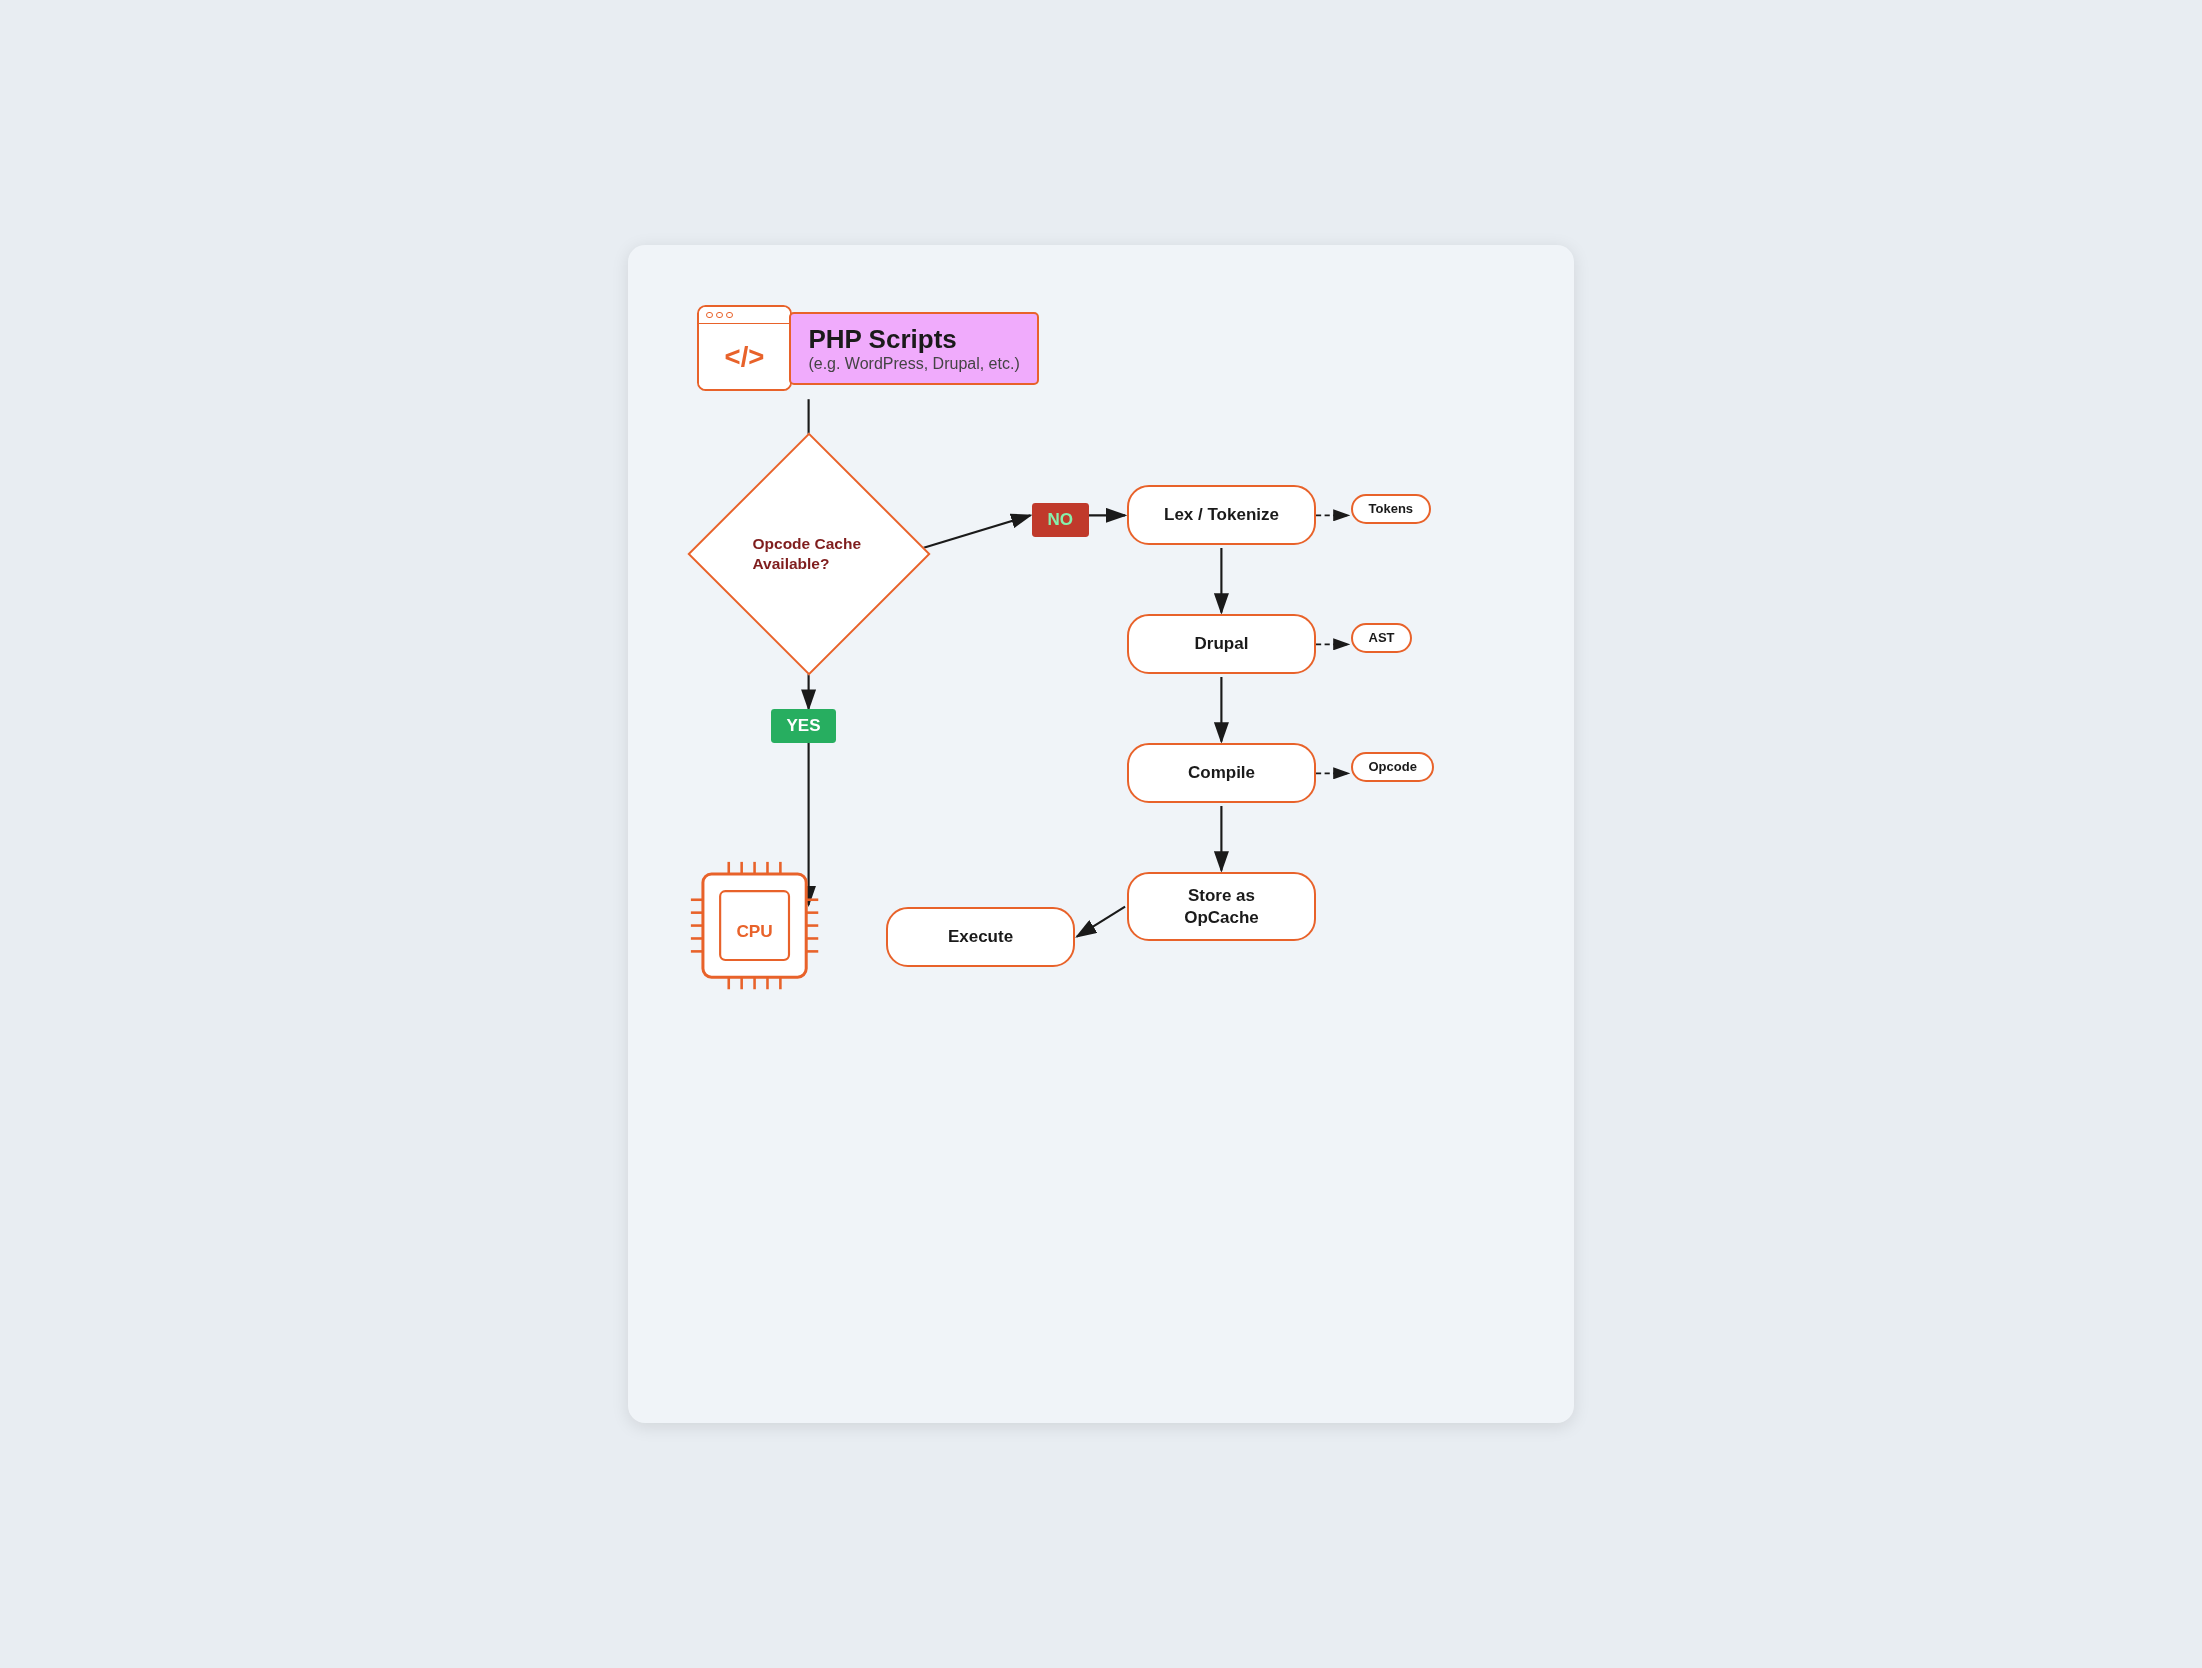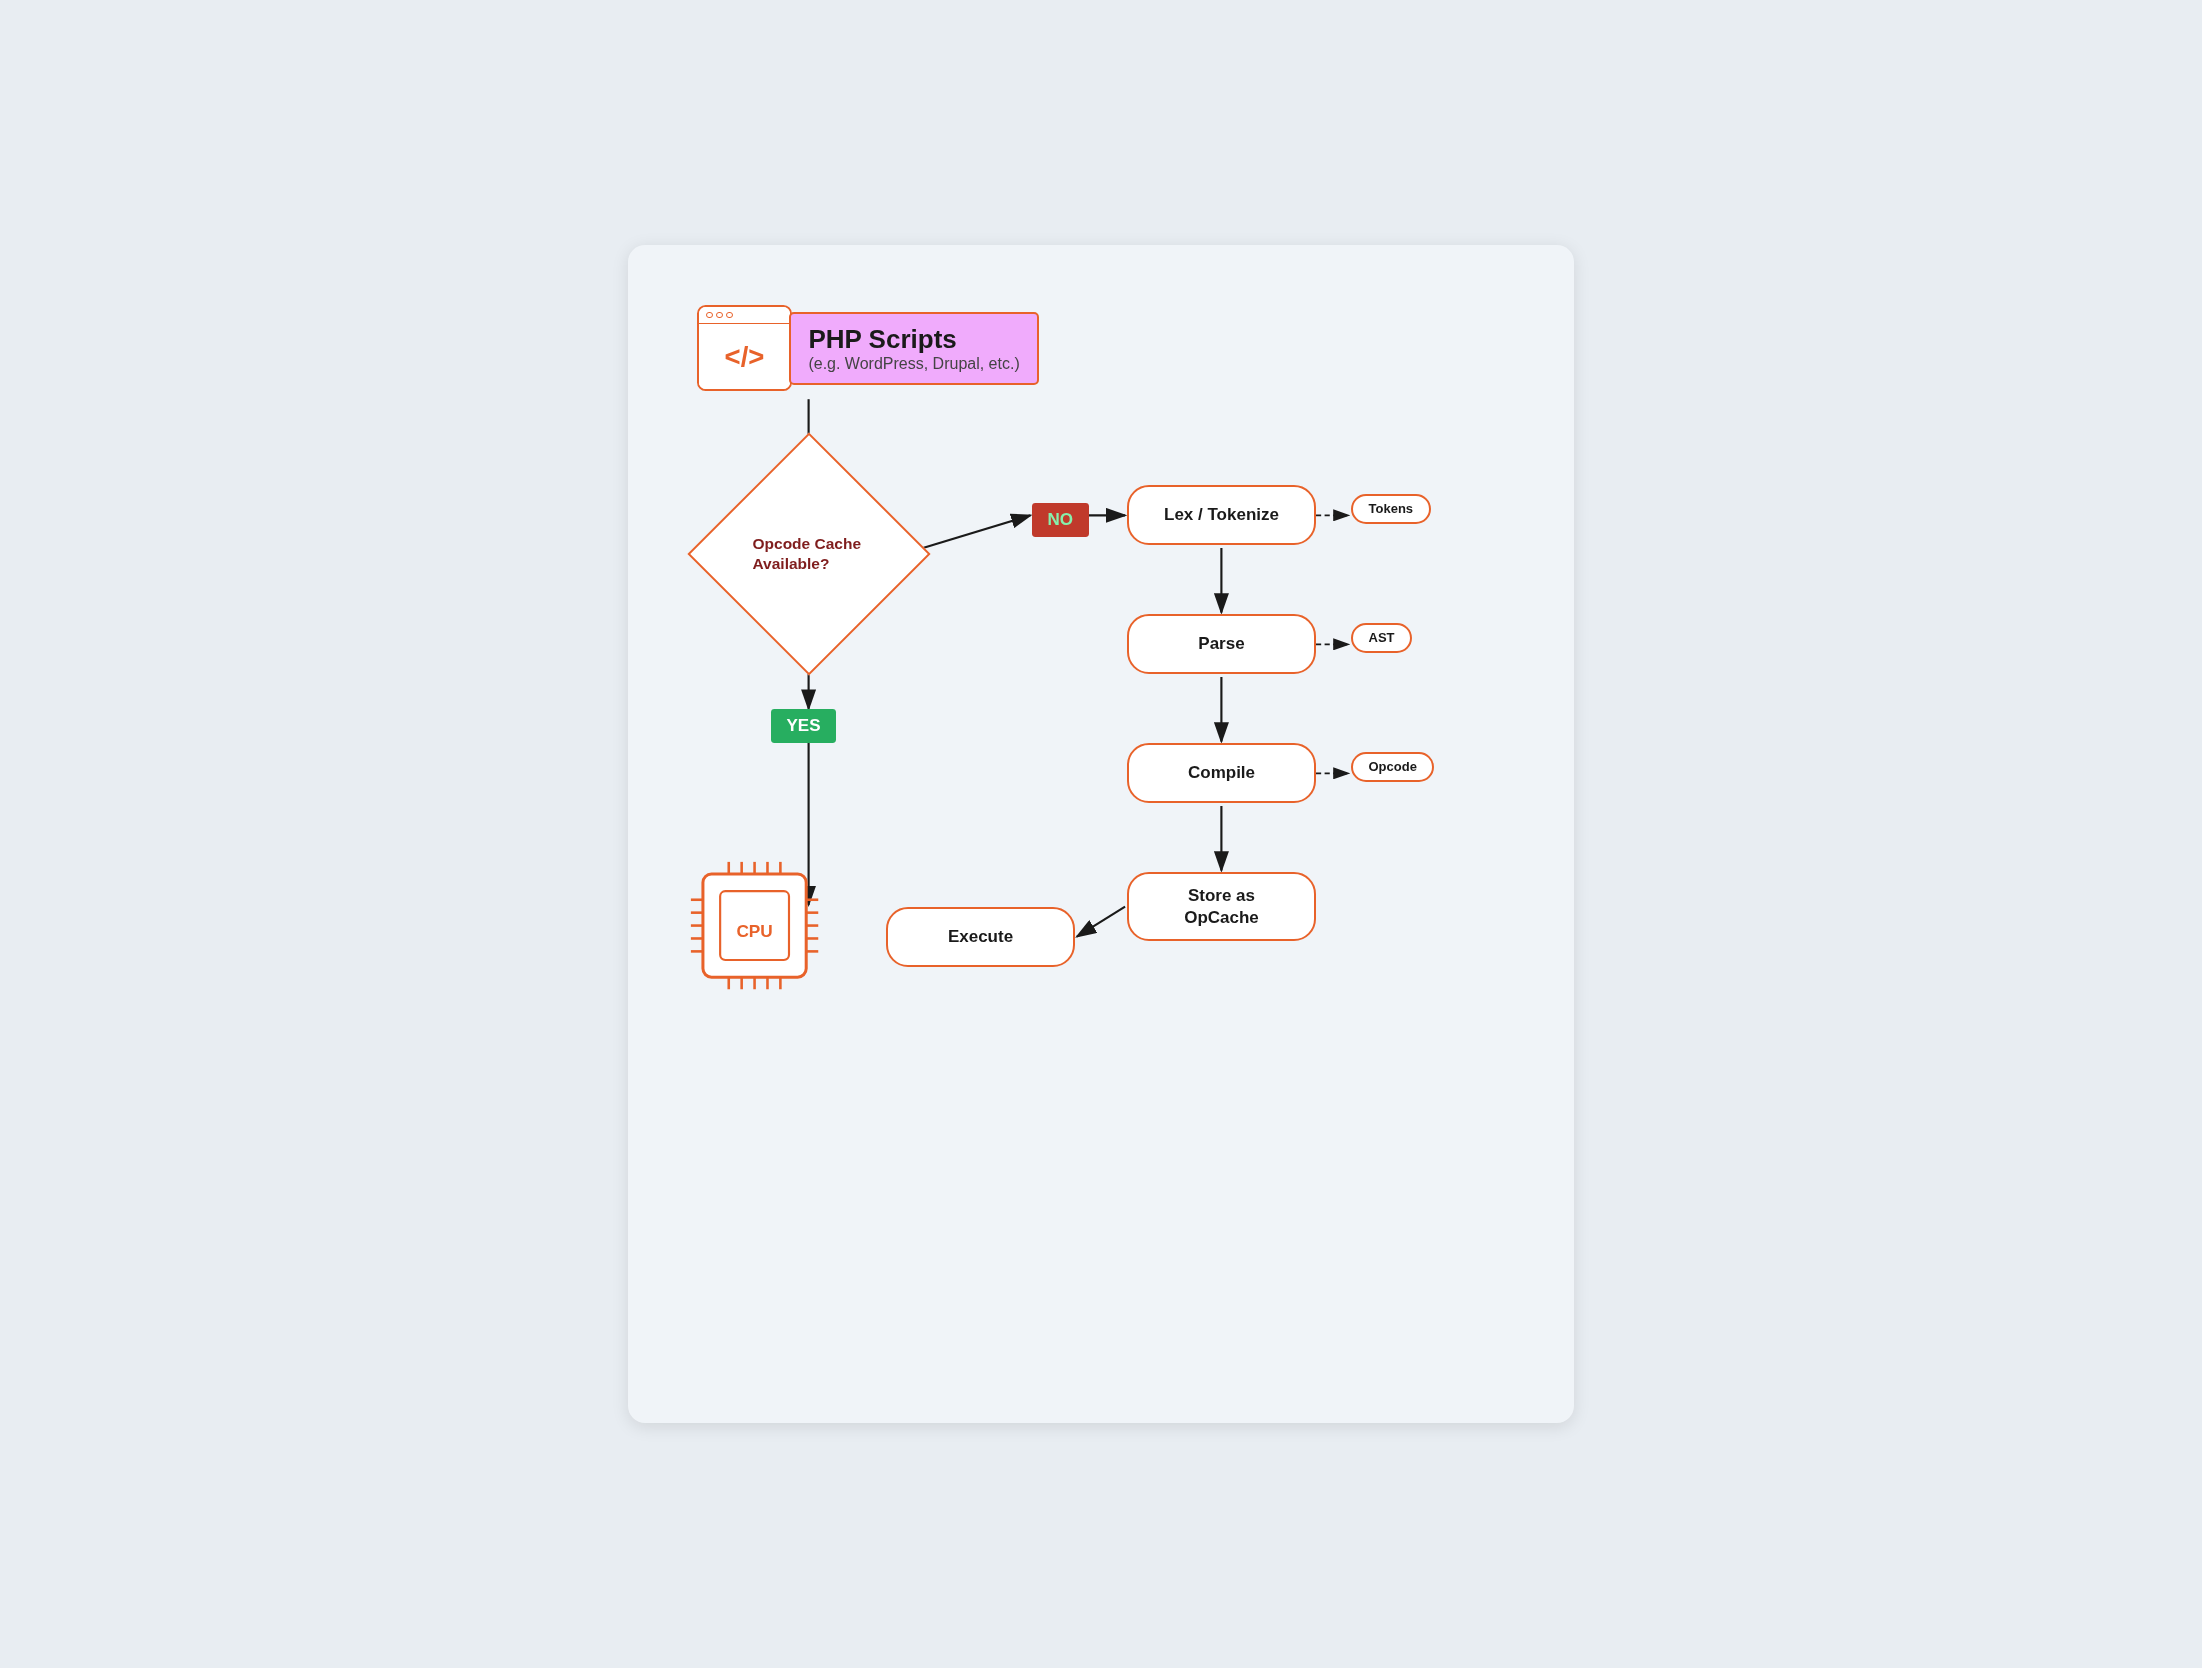--- a/index.html
+++ b/index.html
@@ -306,21 +306,21 @@
 
     <div class="yes-badge">
       <span>YES</span>
     </div>
 
     <div class="flow-box lex-box">
       <span>Lex / Tokenize</span>
     </div>
 
     <div class="flow-box parse-box">
-      <span>Parse</span>
+      <span>Drupal</span>
     </div>
 
     <div class="flow-box compile-box">
       <span>Compile</span>
     </div>
 
     <div class="flow-box store-box" style="text-align:center; line-height:1.3;">
       <span>Store as<br>OpCache</span>
     </div>
 

